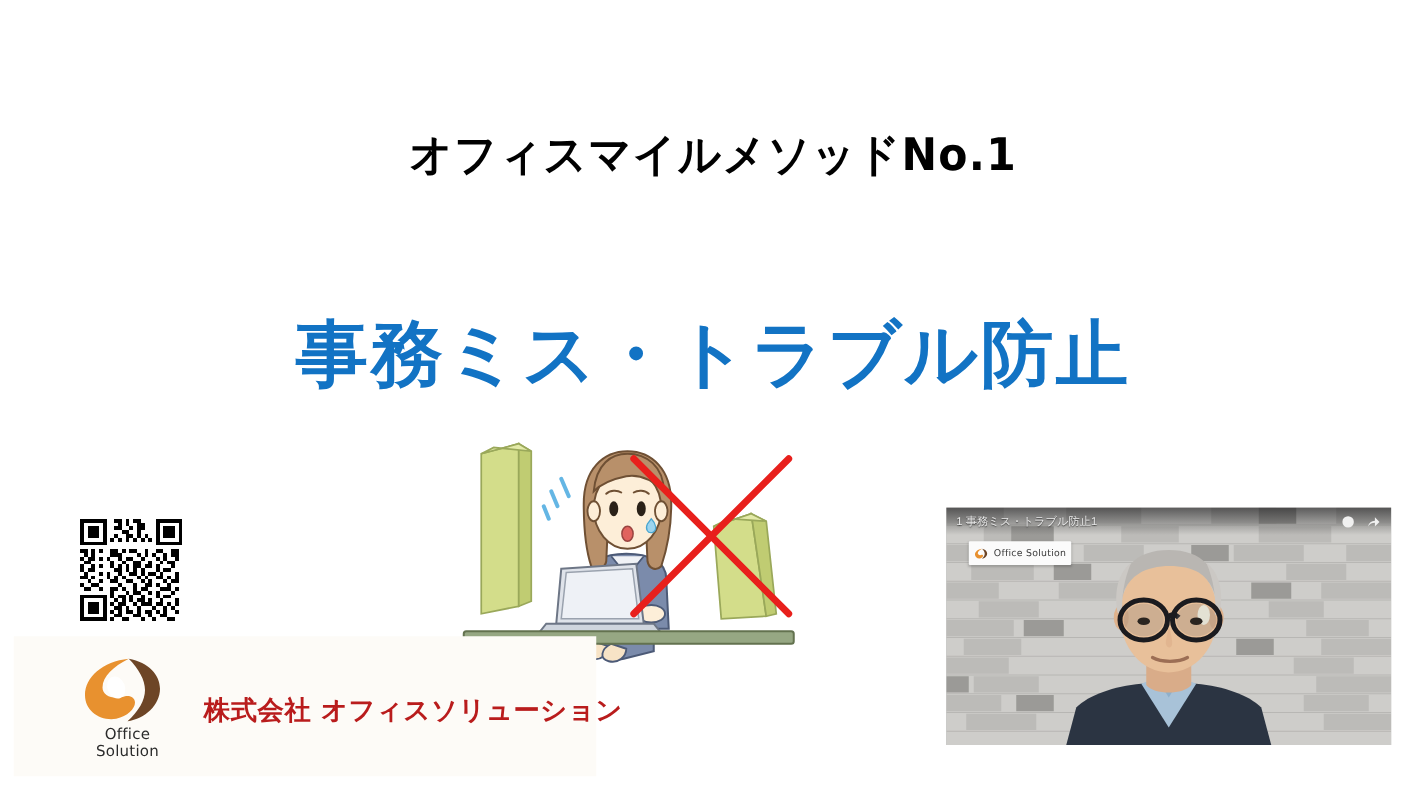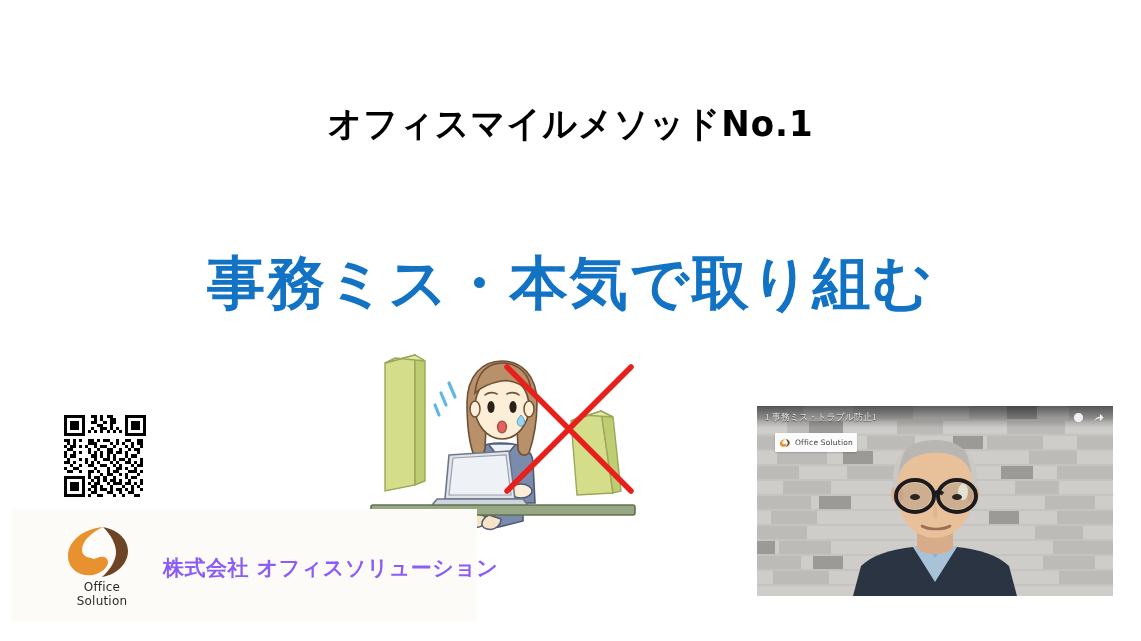--- a/index.html
+++ b/index.html
@@ -59,21 +59,21 @@
   }
   .logo-wrap svg{display:block;width:80px;height:56px;}
   .logo-caption{
     position:absolute;left:0;top:56px;width:80px;
     text-align:center;
     font-size:12px;color:#2b2b2b;letter-spacing:.2px;
     font-family:"DejaVu Sans","Liberation Sans",sans-serif;
   }
   .company-name{
     position:absolute;left:163px;top:554px;
-    font-size:21px;font-weight:600;color:#8b5cf6;
+    font-size:21px;font-weight:600;color:#b91c1c;
     letter-spacing:.5px;
     font-family:"DejaVu Sans","Liberation Sans",sans-serif;
     white-space:nowrap;
   }
 
   
   .illus{position:absolute;left:363px;top:345px;width:280px;height:190px;}
   .illus svg{display:block;width:280px;height:190px;}
 
   
@@ -84,21 +84,21 @@
   .video-bg{position:absolute;inset:0;}
   .video-bg svg{display:block;width:100%;height:100%;}
   .video-topbar{
     position:absolute;left:0;top:0;right:0;height:22px;
     background:linear-gradient(to bottom,rgba(20,20,22,.62),rgba(20,20,22,0));
     display:flex;align-items:center;
     padding:0 8px;box-sizing:border-box;
   }
   .video-title{
     font-size:9px;color:#e9e9e9;white-space:nowrap;
-    font-family:Liberation Serif, serif;
+    font-family:Liberation Sans, sans-serif;
     text-shadow:0 1px 1px rgba(0,0,0,.6);
   }
   .video-icons{margin-left:auto;display:flex;align-items:center;gap:9px;}
   .video-icons svg{display:block;}
   .wm-badge{
     position:absolute;left:18px;top:27px;
     width:82px;height:19px;background:#fbfbfb;border-radius:1px;
     display:flex;align-items:center;gap:3px;
     padding:0 4px;box-sizing:border-box;
     box-shadow:0 1px 2px rgba(0,0,0,.18);
@@ -109,21 +109,21 @@
     white-space:nowrap;
   }
   .wm-badge svg{display:block;flex:0 0 auto;}
 </style>
 </head>
 <body>
 
 <div class="slide">
 
   <div class="title-main">オフィスマイルメソッドNo.1</div>
-  <div class="title-blue">事務ミス・本気で取り組む</div>
+  <div class="title-blue">事務ミス・トラブル防止</div>
 
   <div class="qr">
     <svg viewBox="0 0 29 29" shape-rendering="crispEdges" aria-hidden="true">
       <rect width="29" height="29" fill="#fff"></rect>
       <g fill="#000">
 
         <rect x="1" y="1" width="7" height="1"></rect>
           <rect x="1" y="7" width="7" height="1"></rect>
         <rect x="1" y="1" width="1" height="7"></rect>
           <rect x="7" y="1" width="1" height="7"></rect>

